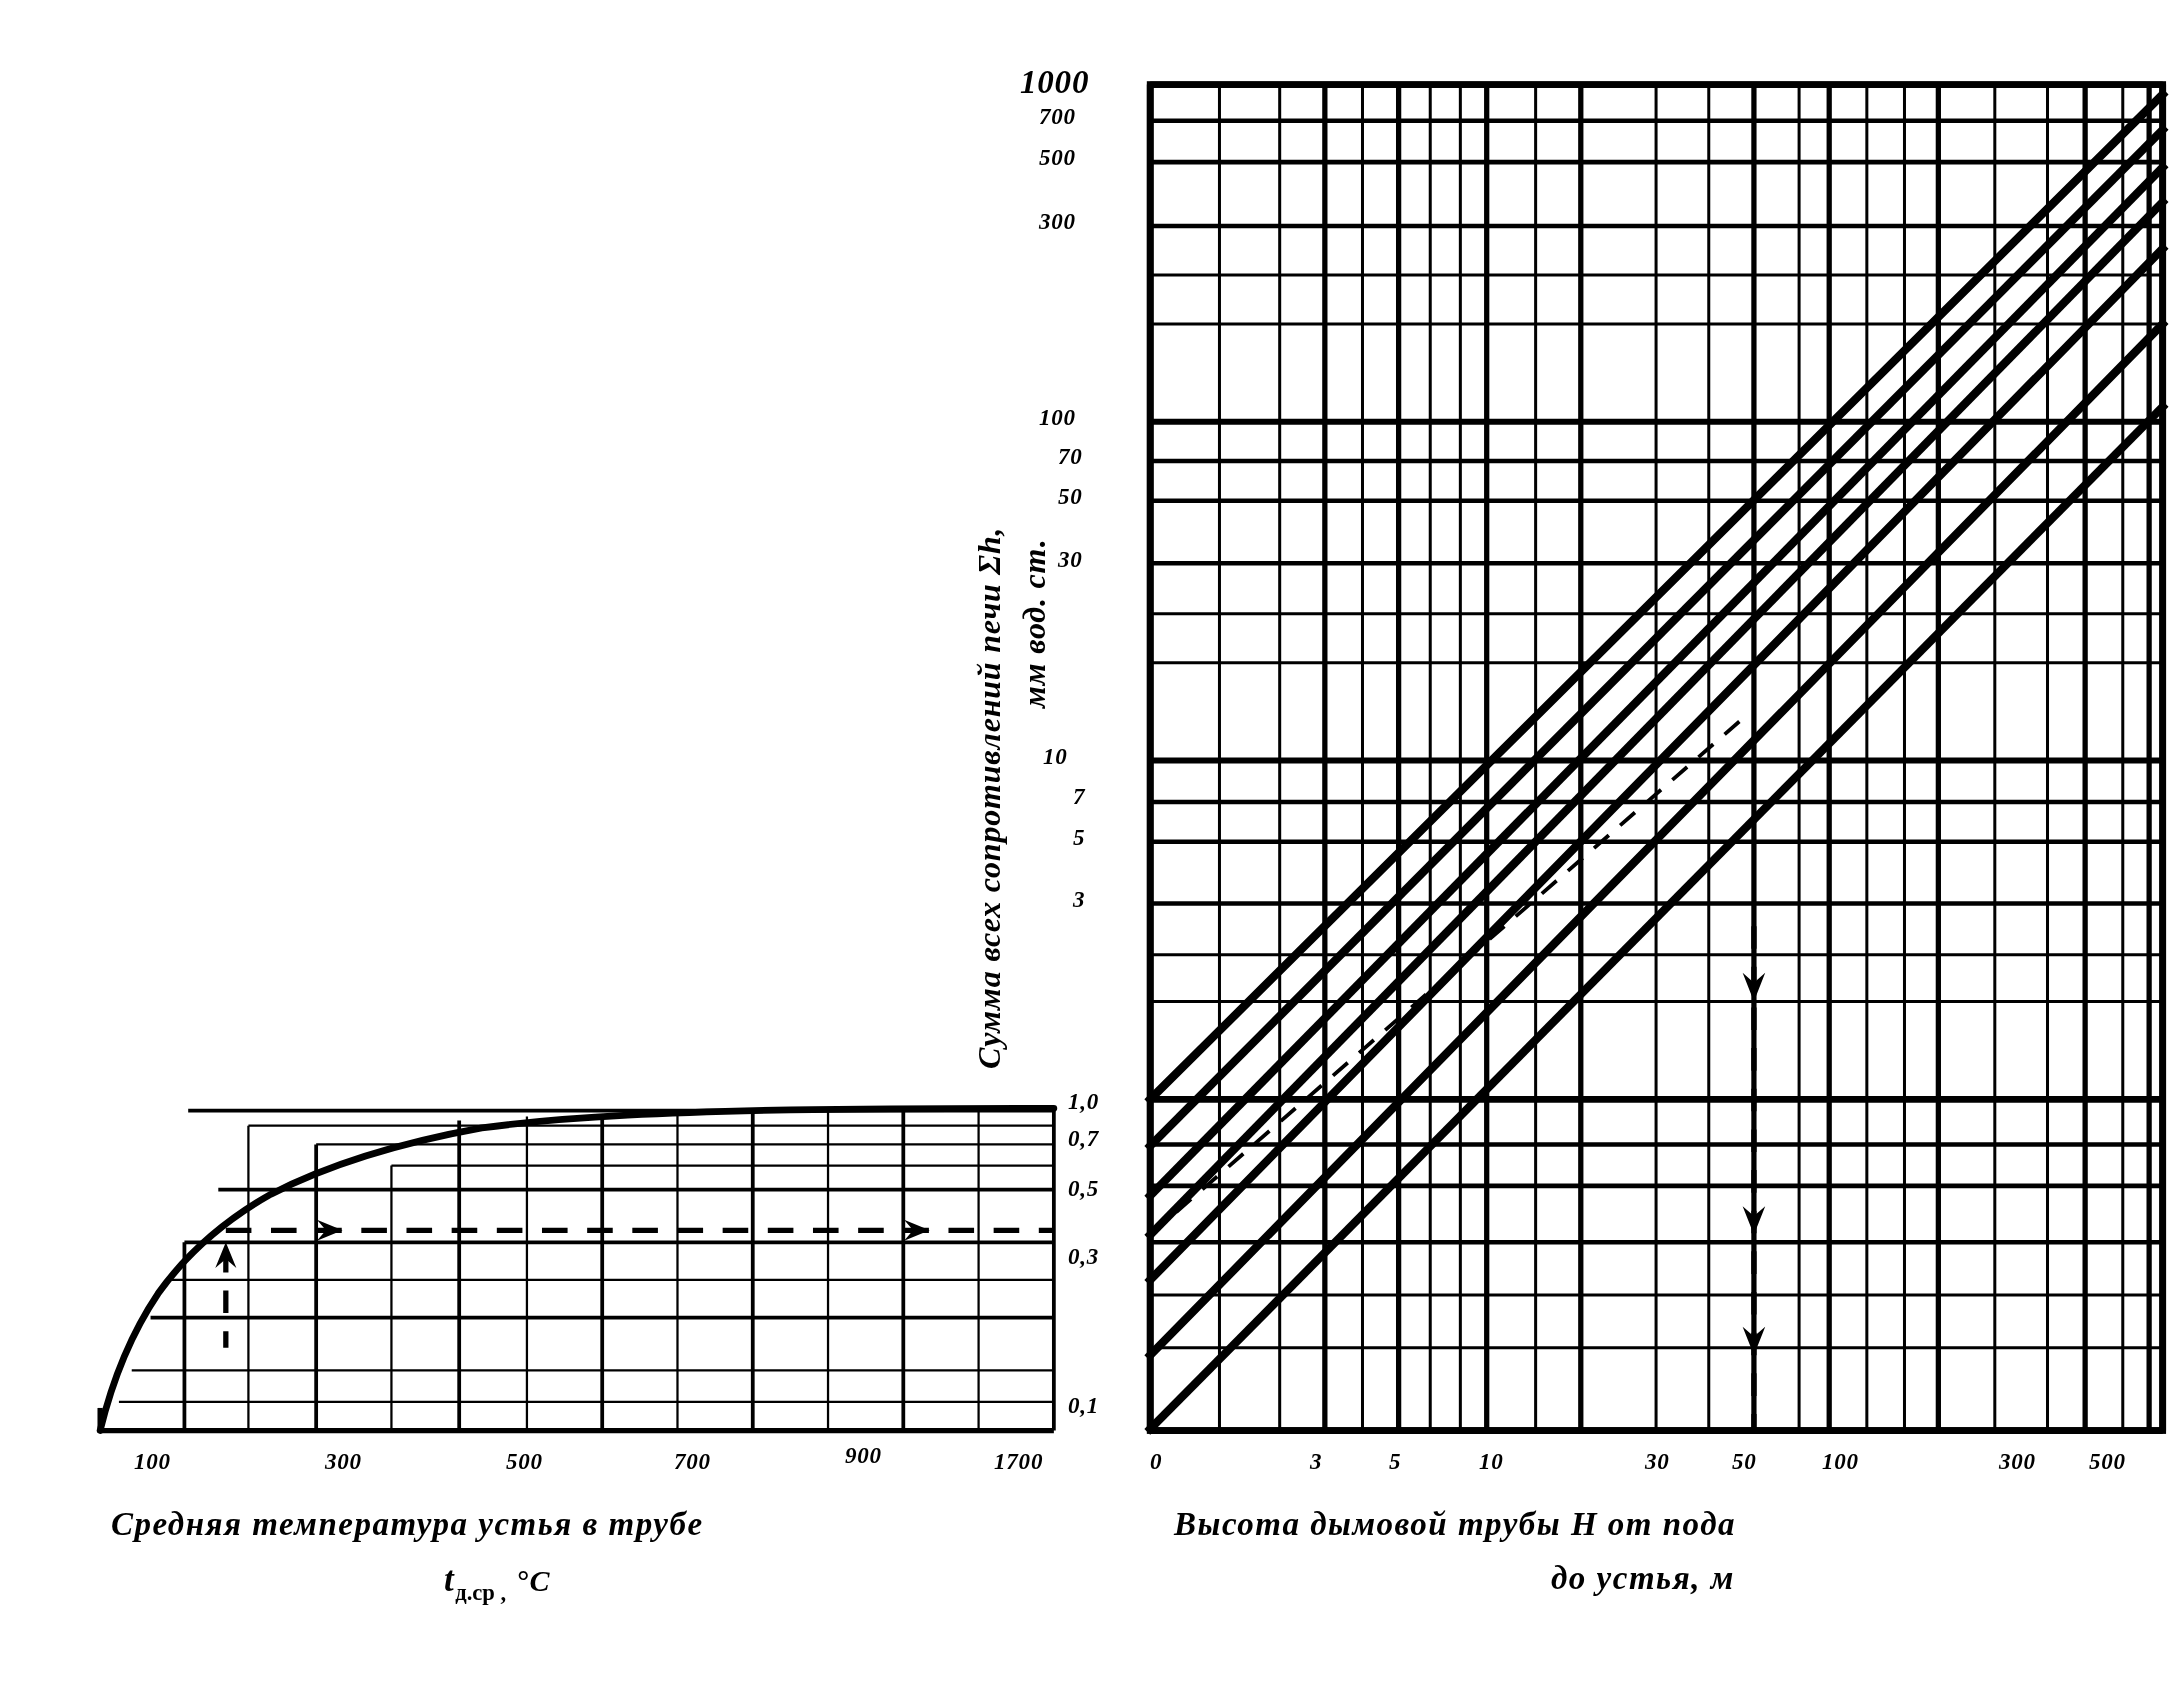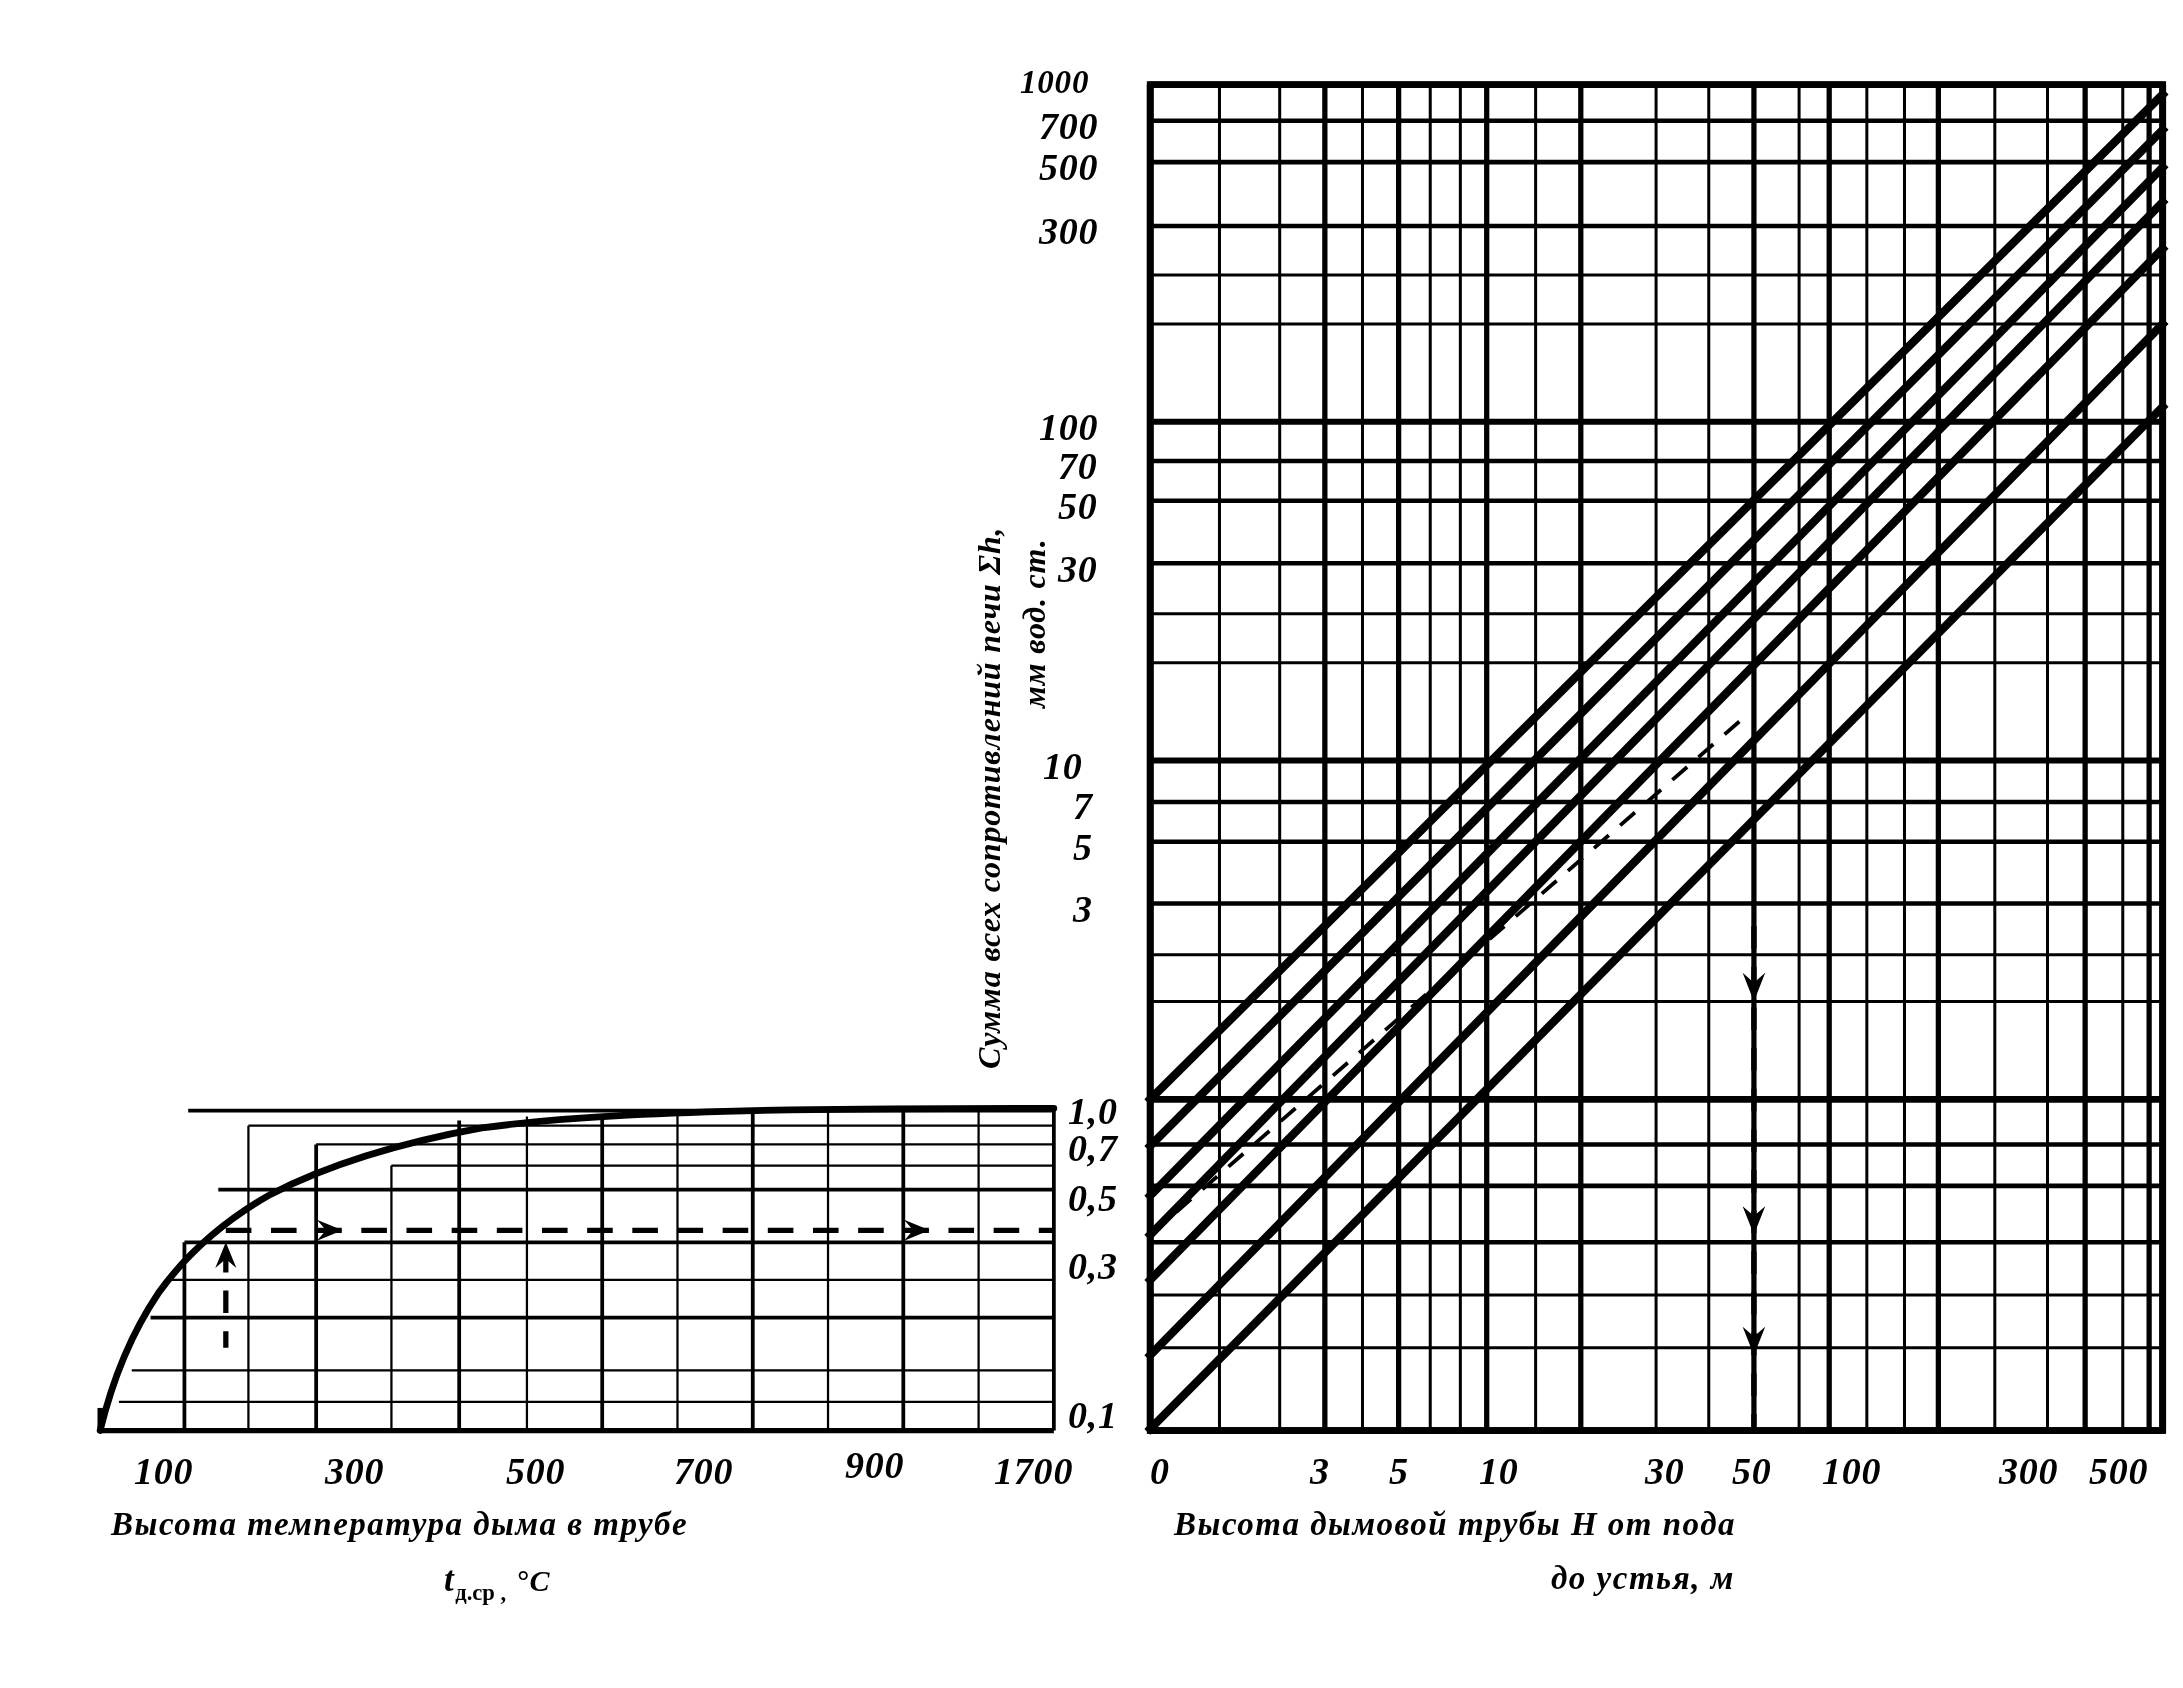--- a/index.html
+++ b/index.html
@@ -19,21 +19,21 @@
     height: 1689px;
     background: #ffffff;
   }
 
   
   .tick-label {
     position: absolute;
     font-family: "Liberation Serif", serif;
     font-style: italic;
     font-weight: bold;
-    font-size: 38px;
+    font-size: 23px;
     color: #000;
     white-space: nowrap;
     letter-spacing: 0.8px;
   }
   .axis-title {
     position: absolute;
     font-family: "Liberation Serif", serif;
     font-style: italic;
     font-weight: bold;
     font-size: 33px;
@@ -221,21 +221,21 @@
   <div class="tick-label" style="left:1150px; top:1449px;">0</div>
   <div class="tick-label" style="left:1310px; top:1449px;">3</div>
   <div class="tick-label" style="left:1389px; top:1449px;">5</div>
   <div class="tick-label" style="left:1479px; top:1449px;">10</div>
   <div class="tick-label" style="left:1645px; top:1449px;">30</div>
   <div class="tick-label" style="left:1732px; top:1449px;">50</div>
   <div class="tick-label" style="left:1822px; top:1449px;">100</div>
   <div class="tick-label" style="left:1999px; top:1449px;">300</div>
   <div class="tick-label" style="left:2089px; top:1449px;">500</div>
 
-  <div class="axis-title" style="left:111px; top:1506px;">Высота температура дыма в трубе</div>
+  <div class="axis-title" style="left:111px; top:1506px;">Средняя температура устья в трубе</div>
   <div class="axis-title" style="left:444px; top:1560px;">
     <span style="font-size:35px;">t</span><span style="font-size:22.6px; font-style:normal; position:relative; top:9px; letter-spacing:0;">д.ср ,</span>
     <span style="font-size:30px;">°С</span>
   </div>
 
   <div class="axis-title" style="left:1174px; top:1506px;">Высота дымовой трубы Н от пода</div>
   <div class="axis-title" style="left:1551px; top:1560px;text-align:right;">до устья, м</div>
 
 </div>
 

